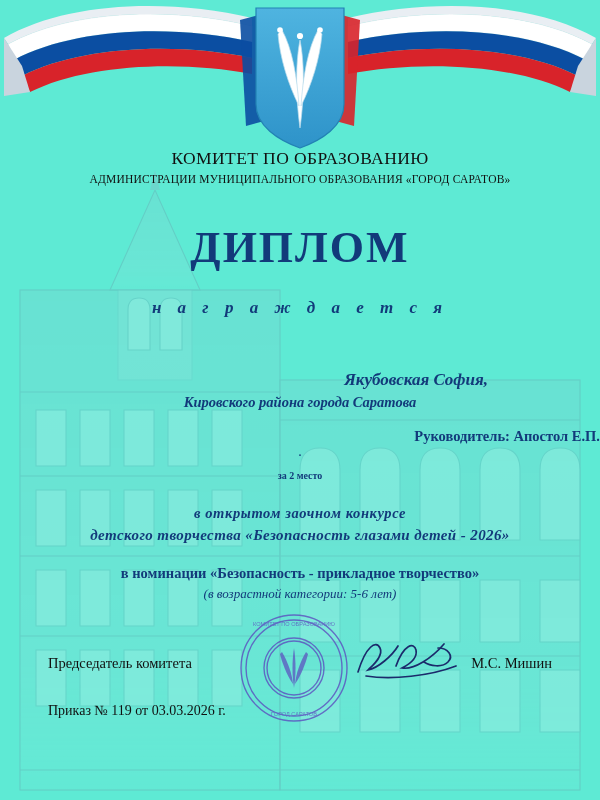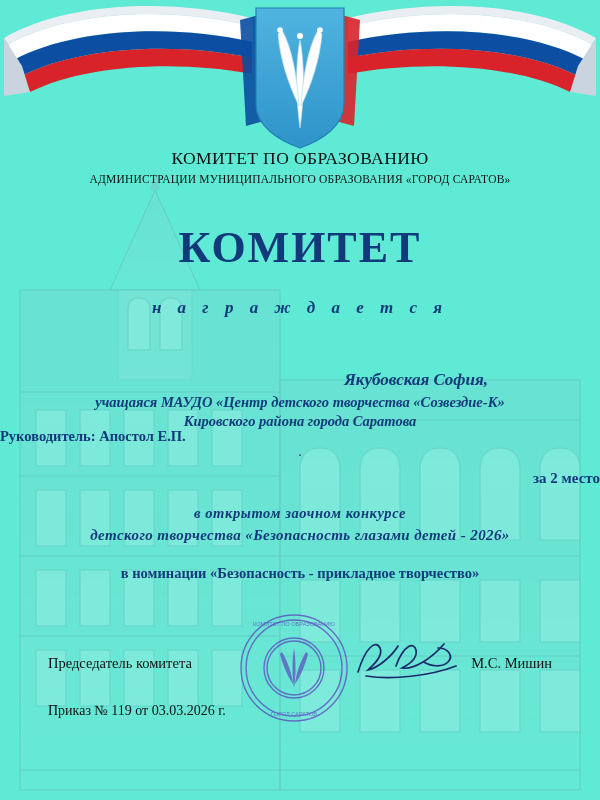--- a/index.html
+++ b/index.html
@@ -117,42 +117,42 @@
     font-weight: bold;
     font-style: italic;
     color: #123a7a;
     line-height: 19px;
   }
   .supervisor {
     position: absolute;
     top: 428px;
     left: 0;
     width: 600px;
-    text-align: left;
+    text-align: right;
     font-size: 14.5px;
     font-weight: bold;
     color: #123a7a;
   }
   .dot-sep {
     position: absolute;
     top: 444px;
     left: 0;
     width: 600px;
     text-align: center;
     font-size: 14px;
     color: #123a7a;
   }
 
   .place {
     position: absolute;
     top: 470px;
     left: 0;
     width: 600px;
-    text-align: right;
-    font-size: 15px;
+    text-align: center;
+    font-size: 10px;
     font-weight: bold;
     color: #123a7a;
   }
 
   .contest1 {
     position: absolute;
     top: 505px;
     left: 0;
     width: 600px;
     text-align: center;
@@ -371,38 +371,38 @@
     </g>
   </svg>
 
   <div class="content">
 
     <div class="org-block">
       <div class="org-line1">КОМИТЕТ ПО ОБРАЗОВАНИЮ</div>
       <div class="org-line2">АДМИНИСТРАЦИИ МУНИЦИПАЛЬНОГО ОБРАЗОВАНИЯ «ГОРОД САРАТОВ»</div>
     </div>
 
-    <div class="title">КОМИТЕТ</div>
+    <div class="title">ДИПЛОМ</div>
 
     <div class="awarded">н а г р а ж д а е т с я</div>
 
     <div class="recipient">Якубовская София,</div>
     <div class="recipient-sub">
-      <div>учащаяся МАУДО «Центр детского творчества «Созвездие-К»</div>
       <div>Кировского района города Саратова</div>
     </div>
     <div class="supervisor">Руководитель: Апостол Е.П.</div>
     <div class="dot-sep">.</div>
 
     <div class="place">за 2 место</div>
 
     <div class="contest1">в  открытом  заочном  конкурсе</div>
     <div class="contest2">детского  творчества  «Безопасность  глазами  детей - 2026»</div>
 
     <div class="nomination">в номинации «Безопасность - прикладное творчество»</div>
+    <div class="agecat">(в возрастной категории: 5-6 лет)</div>
 
     <div class="sign-row">
       <div class="sign-title">Председатель комитета</div>
       <div class="sign-name">М.С. Мишин</div>
     </div>
 
     <div class="order">Приказ № 119  от 03.03.2026 г.</div>
   </div>
 
   <svg class="signature" viewBox="0 0 110 48">

